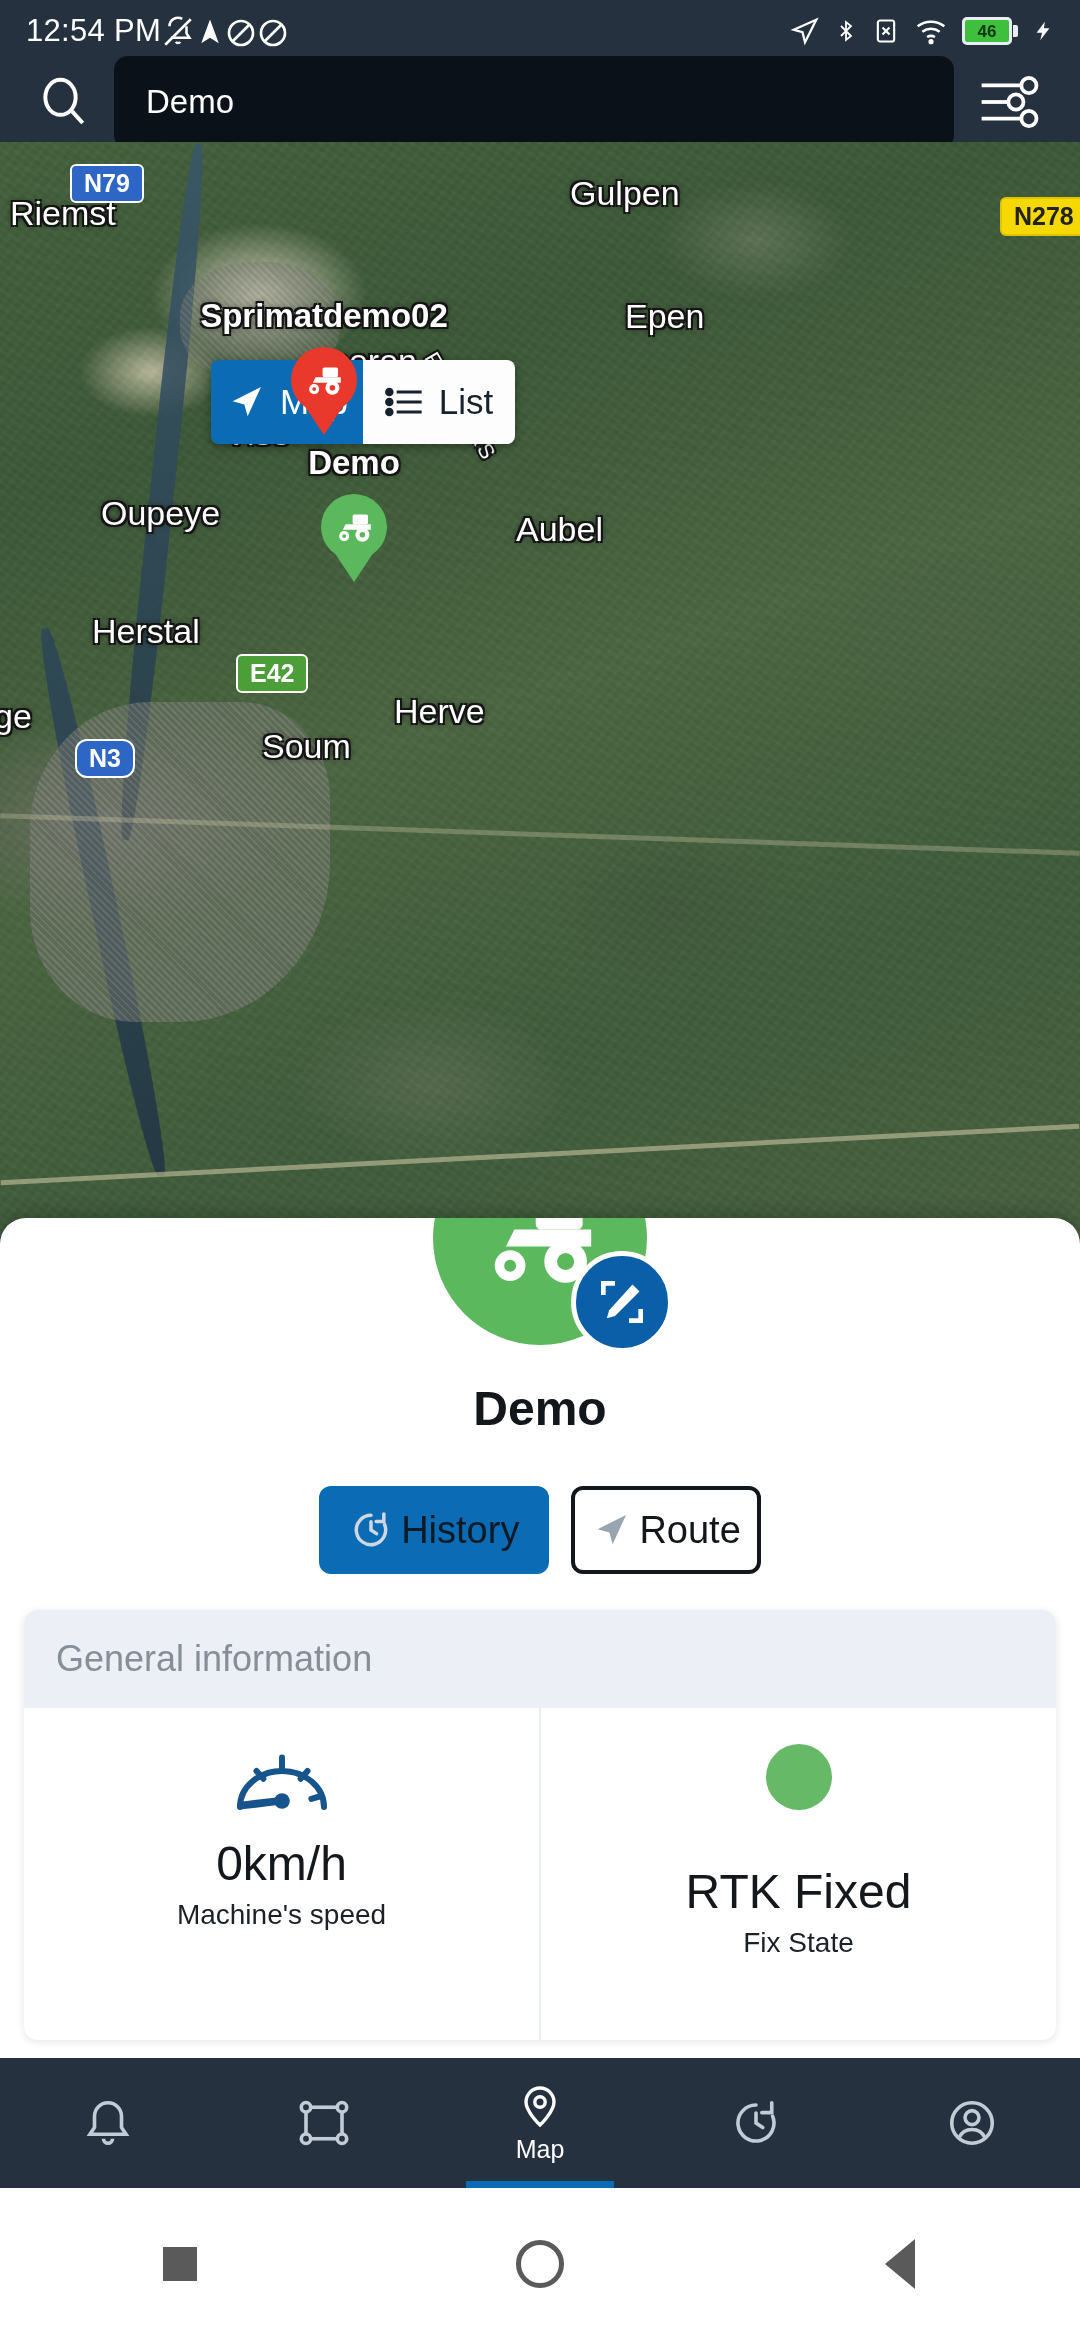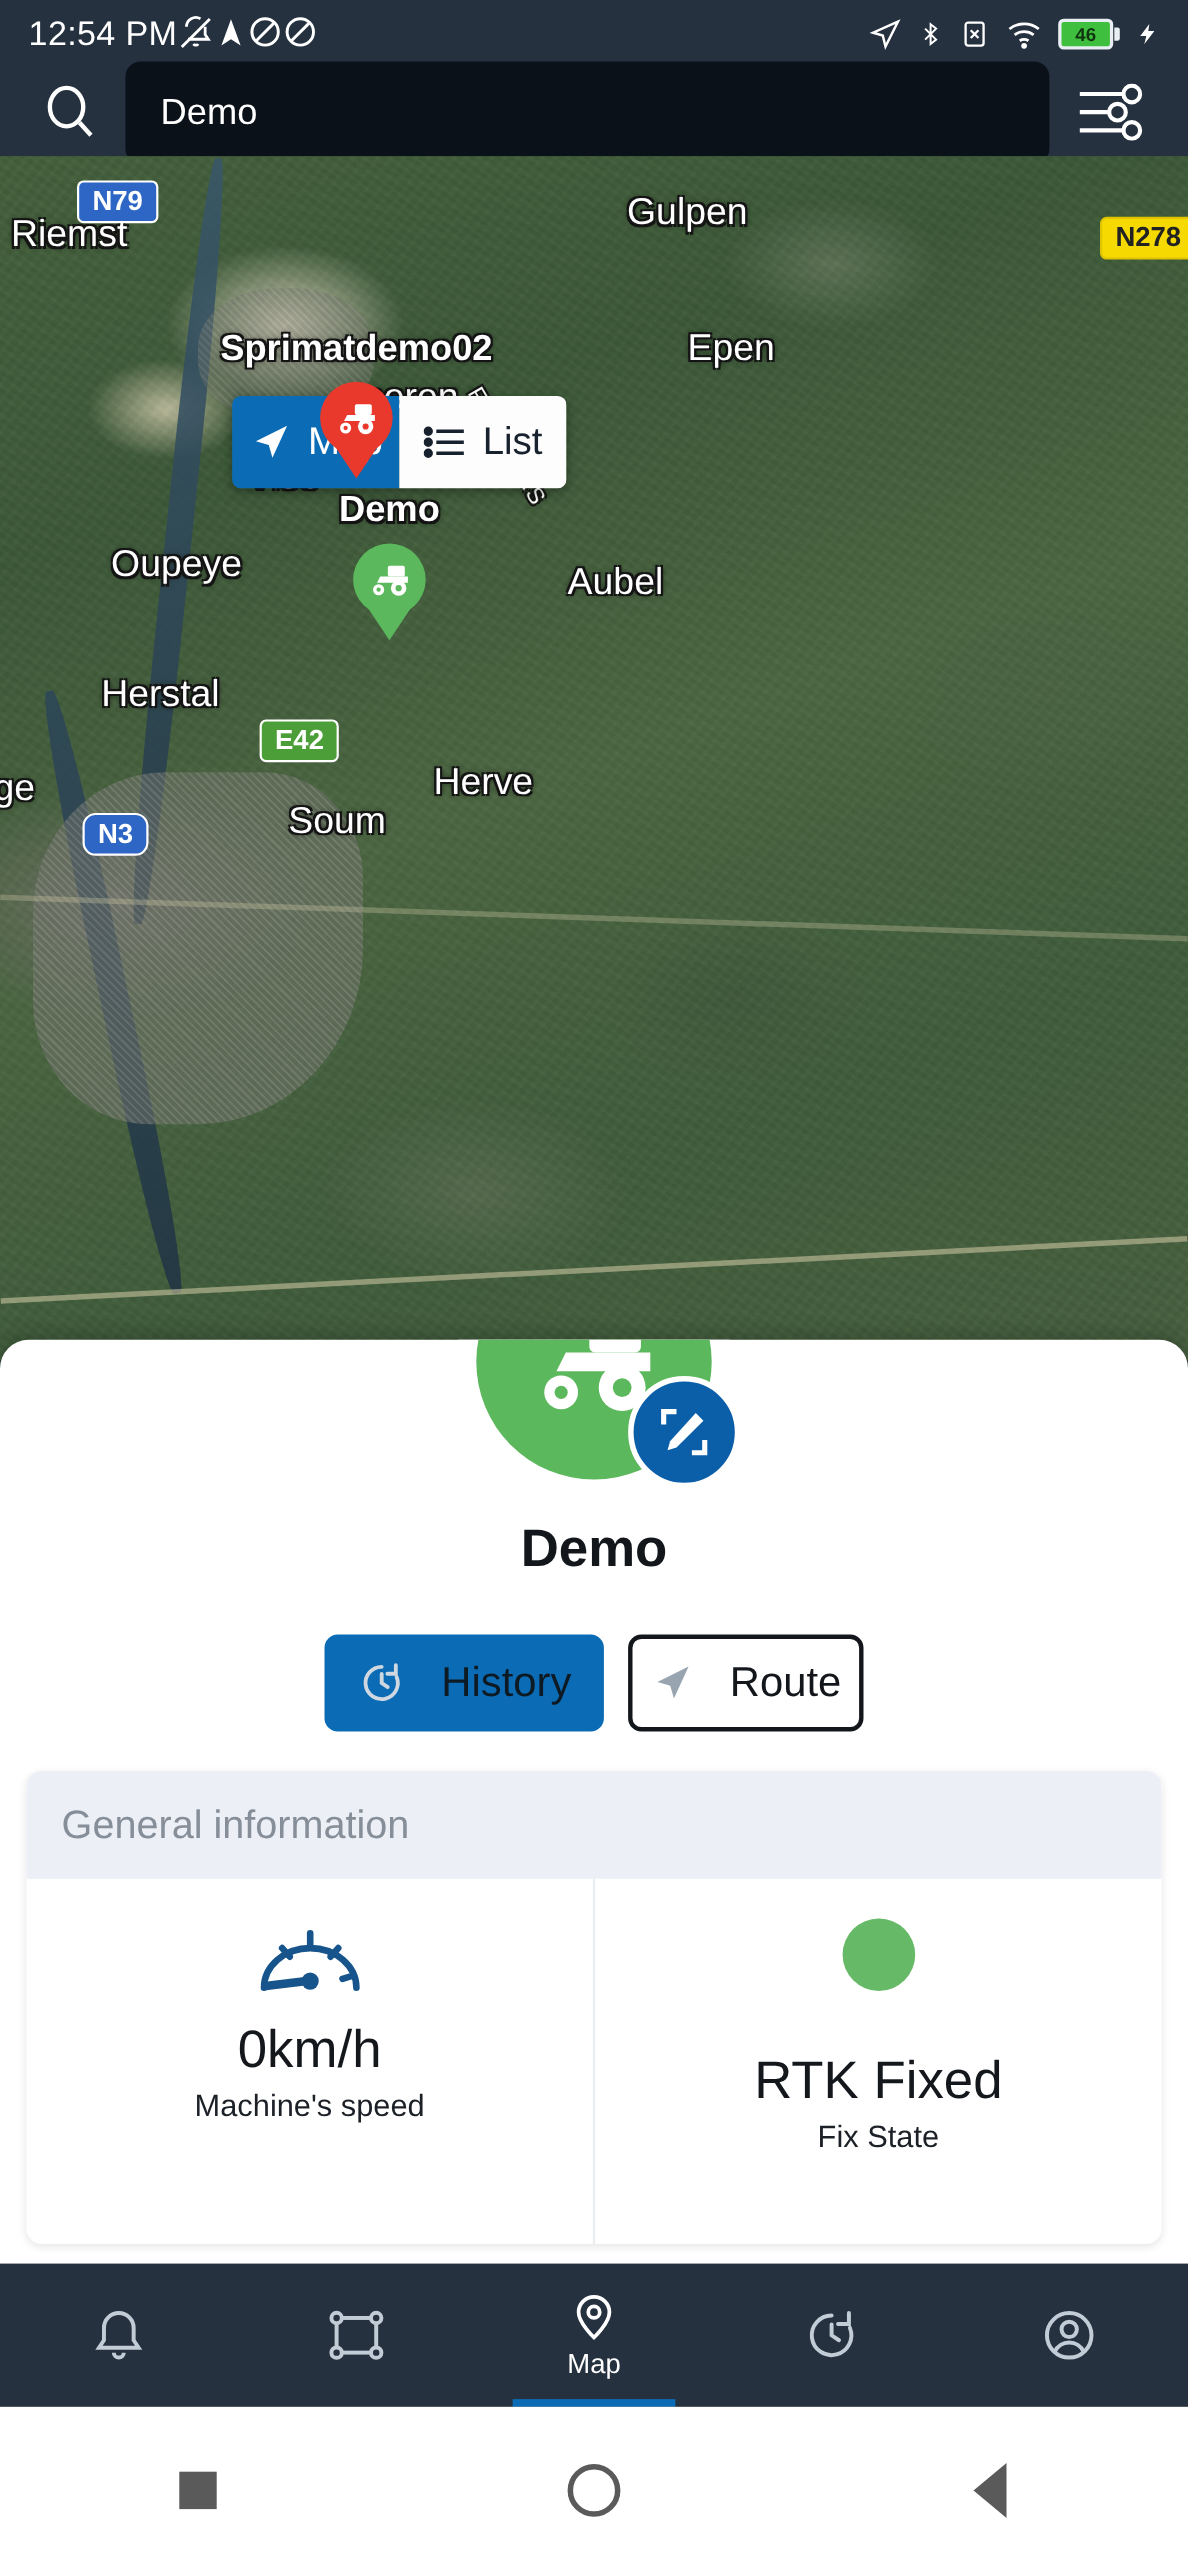--- a/index.html
+++ b/index.html
@@ -10,21 +10,21 @@
     position:relative;
   }
 
   
   .statusbar {
     position:absolute; top:0; left:0; width:1080px; height:62px;
     background:#25313f;
     display:flex; align-items:center; justify-content:space-between;
     padding:0 26px;
   }
-  .sb-left { display:flex; align-items:flex-start; }
+  .sb-left { display:flex; align-items:flex-end; }
   .sb-right { display:flex; align-items:center; gap:14px; }
   .sb-time { color:#ffffff; font-size:31px; letter-spacing:.3px; }
   .sb-ico { display:block; }
   .battery {
     display:inline-flex; align-items:center;
   }
   .batt-body {
     width:50px; height:28px; border:3px solid #e8eef4; border-radius:5px;
     display:flex; align-items:center; justify-content:center;
     background:#3ec03e; position:relative;
@@ -180,21 +180,21 @@
   .sheet-title {
     position:absolute; top:163px; width:100%; text-align:center;
     font-size:48px; font-weight:bold; color:#13171c;
   }
   .actions {
     position:absolute; top:268px; width:100%;
     display:flex; justify-content:center; align-items:center; gap:22px;
   }
   .btn {
     height:88px; border-radius:12px; display:flex; align-items:center;
-    justify-content:center; gap:32px; font-size:38px; cursor:pointer;
+    justify-content:center; gap:8px; font-size:38px; cursor:pointer;
   }
   .btn-history { background:#0b6cb5; color:#0d1a24; padding:0 30px; }
   .btn-route   { background:#ffffff; color:#13171c; padding:0 16px;
                  border:4px solid #13171c; }
   .btn-follow  { background:#0b6cb5; color:#0d1a24; padding:0 26px; }
 
   .info-card {
     position:absolute; top:392px; left:24px; width:1032px; height:430px;
     border-radius:14px; background:#ffffff;
     box-shadow:0 2px 8px rgba(0,0,0,.10); overflow:hidden;

